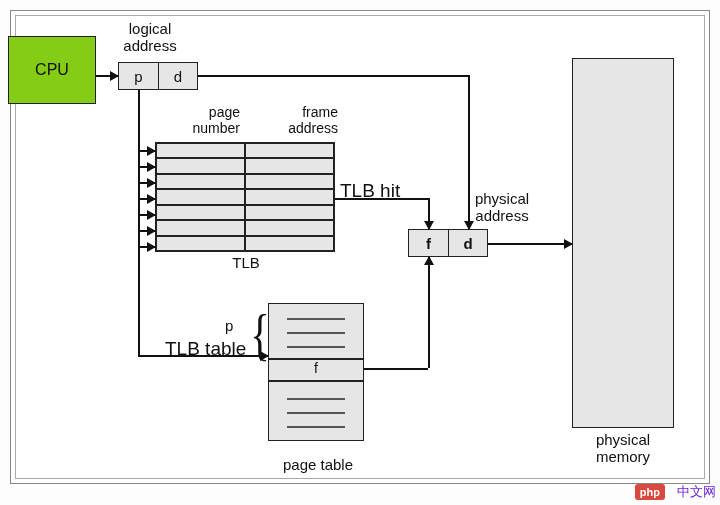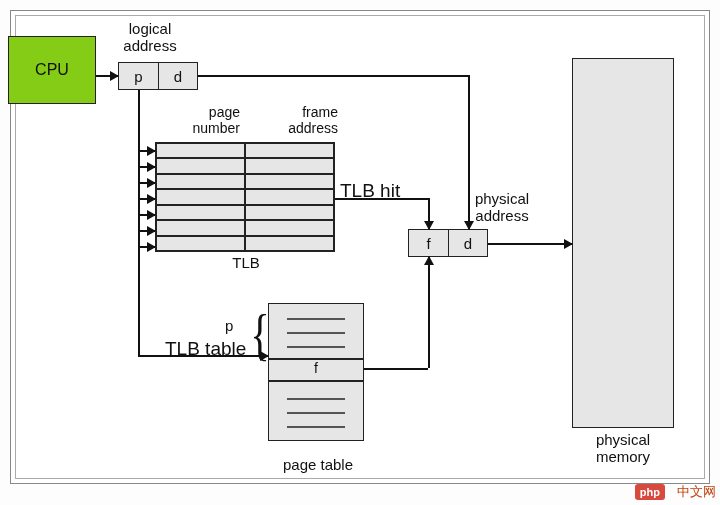--- a/index.html
+++ b/index.html
@@ -39,36 +39,36 @@
 
   .arrow-h { position:absolute; height:1.5px; background:#111; }
   .arrow-v { position:absolute; width:1.5px; background:#111; }
   .ah-r::after, .ah-l::after, .ah-d::after, .ah-u::after {
     content:""; position:absolute; width:0; height:0;
   }
   .ah-r::after { right:-1px; top:-4.5px; border-left:9px solid #111; border-top:5px solid transparent; border-bottom:5px solid transparent; }
   .ah-d::after { bottom:-1px; left:-4.5px; border-top:9px solid #111; border-left:5px solid transparent; border-right:5px solid transparent; }
   .ah-u::after { top:-1px; left:-4.5px; border-bottom:9px solid #111; border-left:5px solid transparent; border-right:5px solid transparent; }
 
-  .physaddr { position:absolute; left:408px; top:229px; }
+  .physaddr { position:absolute; left:408px; top:229px;font-weight:bold; }
   .physaddr .cell { width:40px; height:28px; }
   .physaddr .f { border-right:none; }
 
   .pagetable { position:absolute; left:268px; top:303px; width:96px; height:138px; background:#e6e6e6; border:1.5px solid #222; }
   .pagetable .hr { position:absolute; left:0; right:0; height:1.5px; background:#222; }
   .pagetable .dash { position:absolute; left:18px; right:18px; height:1.5px; background:#555; }
   .pagetable .f-label { position:absolute; left:0; right:0; text-align:center; font-size:14px; }
   .brace { position:absolute; left:246px; top:301px; font-size:58px; font-family: Georgia, serif; transform: scaleX(0.7); }
   .brace-p { position:absolute; left:225px; top:317px; font-size:15px; }
 
   .mem { position:absolute; left:572px; top:58px; width:102px; height:370px; background:#e6e6e6; border:1.5px solid #222; }
 
   .watermark { position:absolute; right:4px; bottom:4px; display:flex; align-items:center; gap:12px; }
   .wm-badge { background:#d84a3e; color:#fff; font-size:11px; font-weight:bold; border-radius:3px; padding:2px 5px; }
-  .wm-text { font-size:13px; color:#c2410c; }
+  .wm-text { font-size:13px; color:#6d28d9; }
 </style>
 </head>
 <body>
 
 <div class="frame-outer">
   <div class="frame-inner"></div>
 </div>
 
 <div class="box cpu">
   <span>CPU</span>

